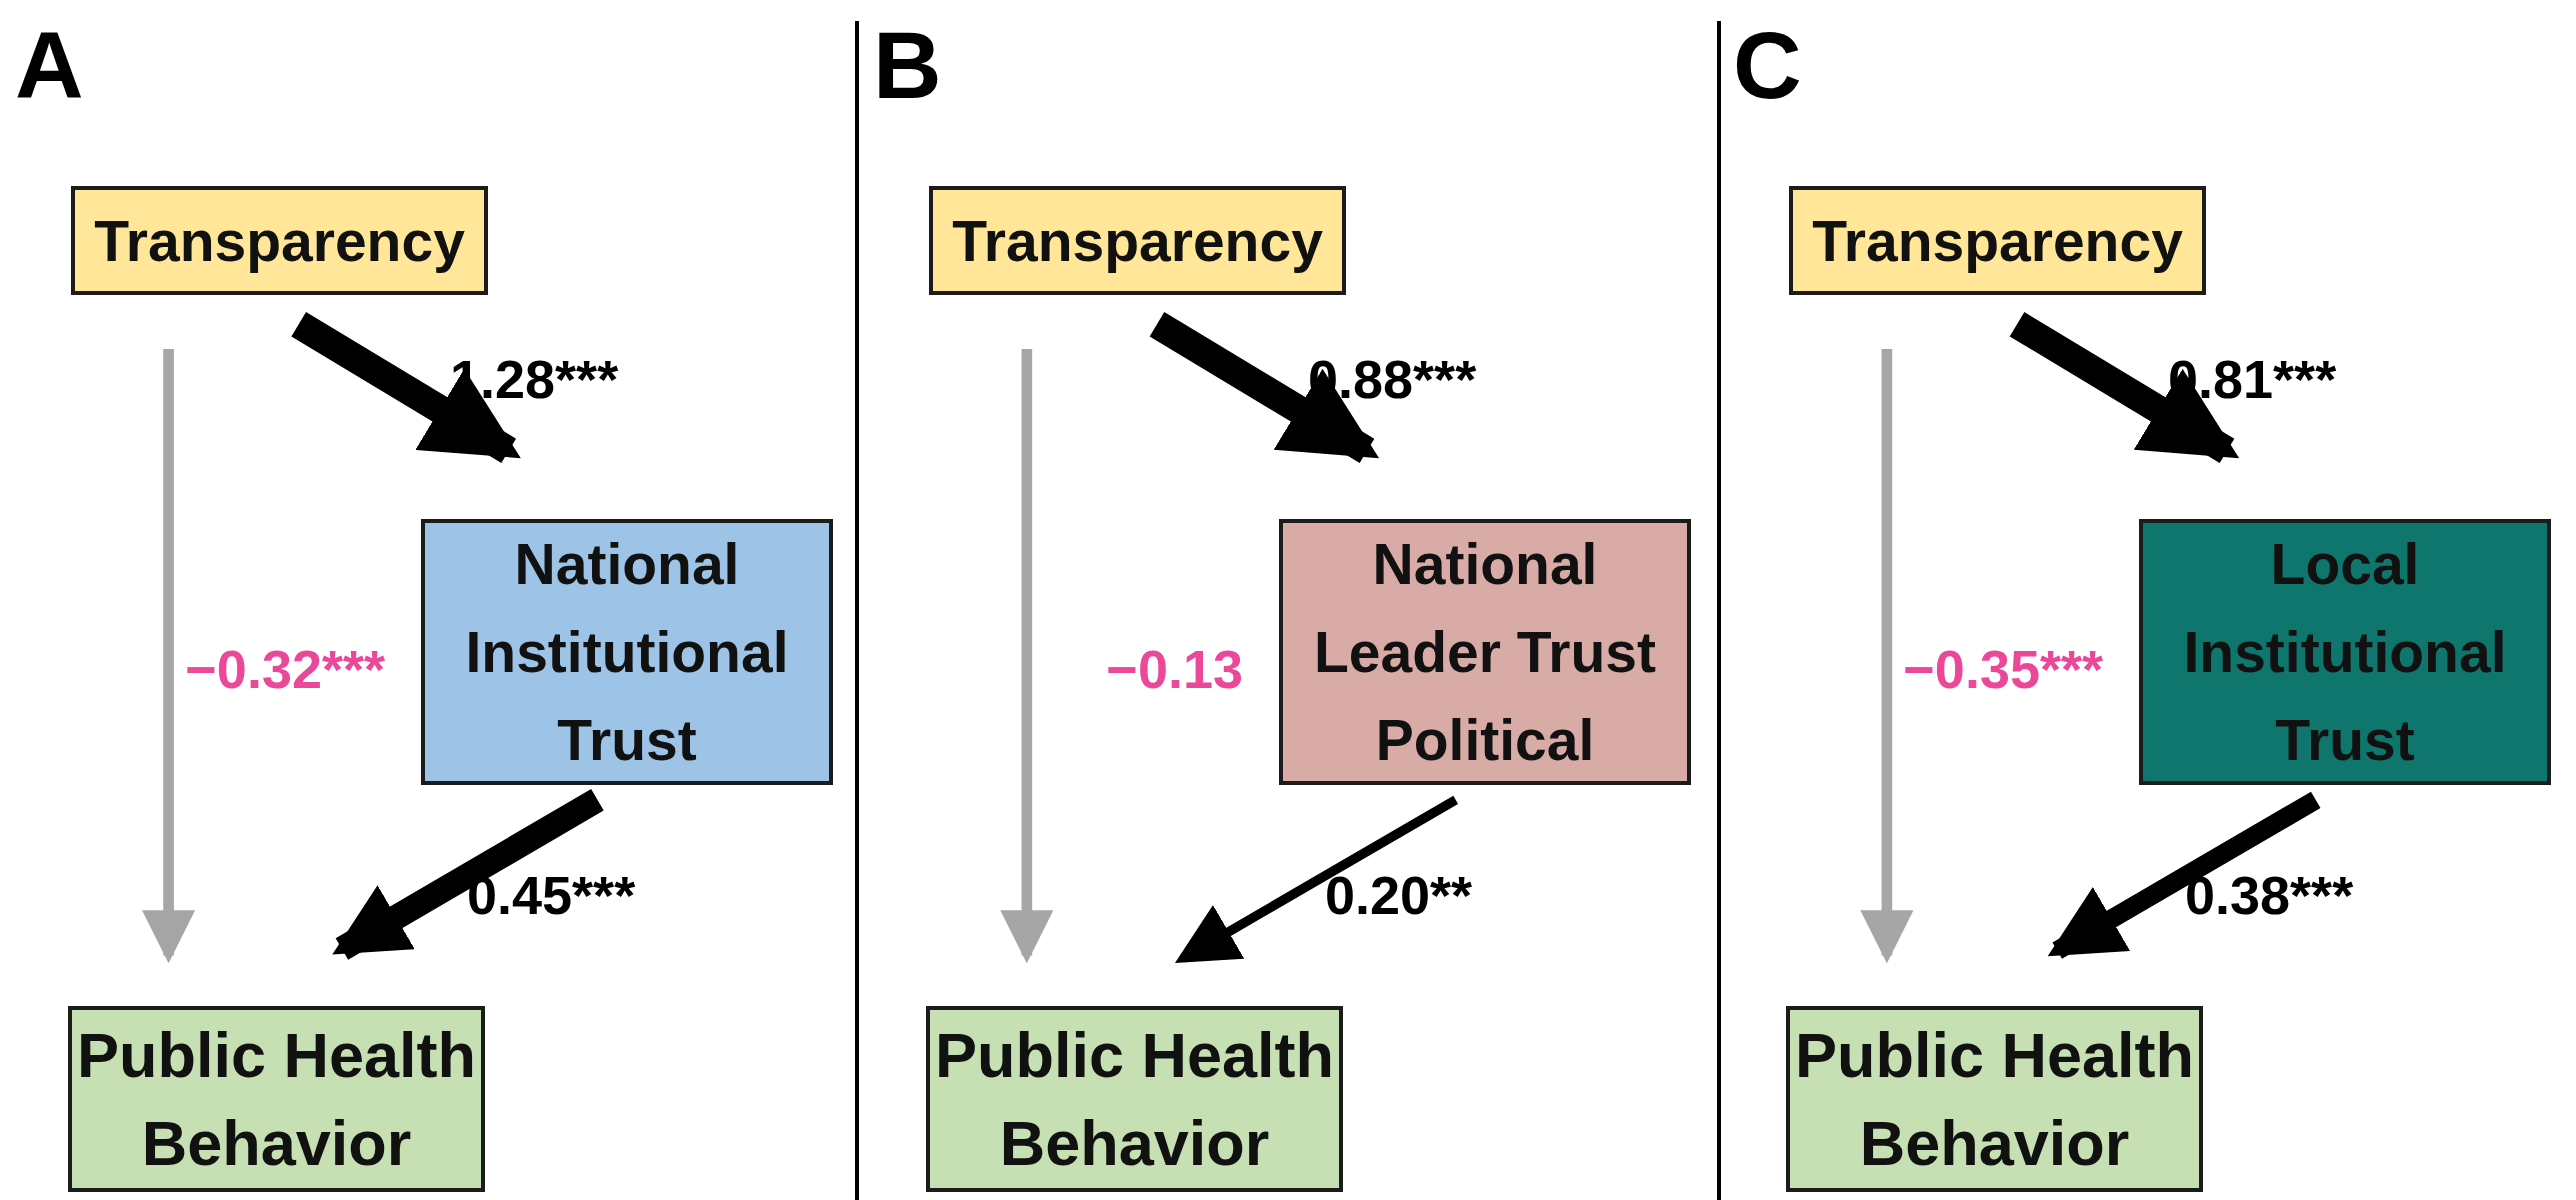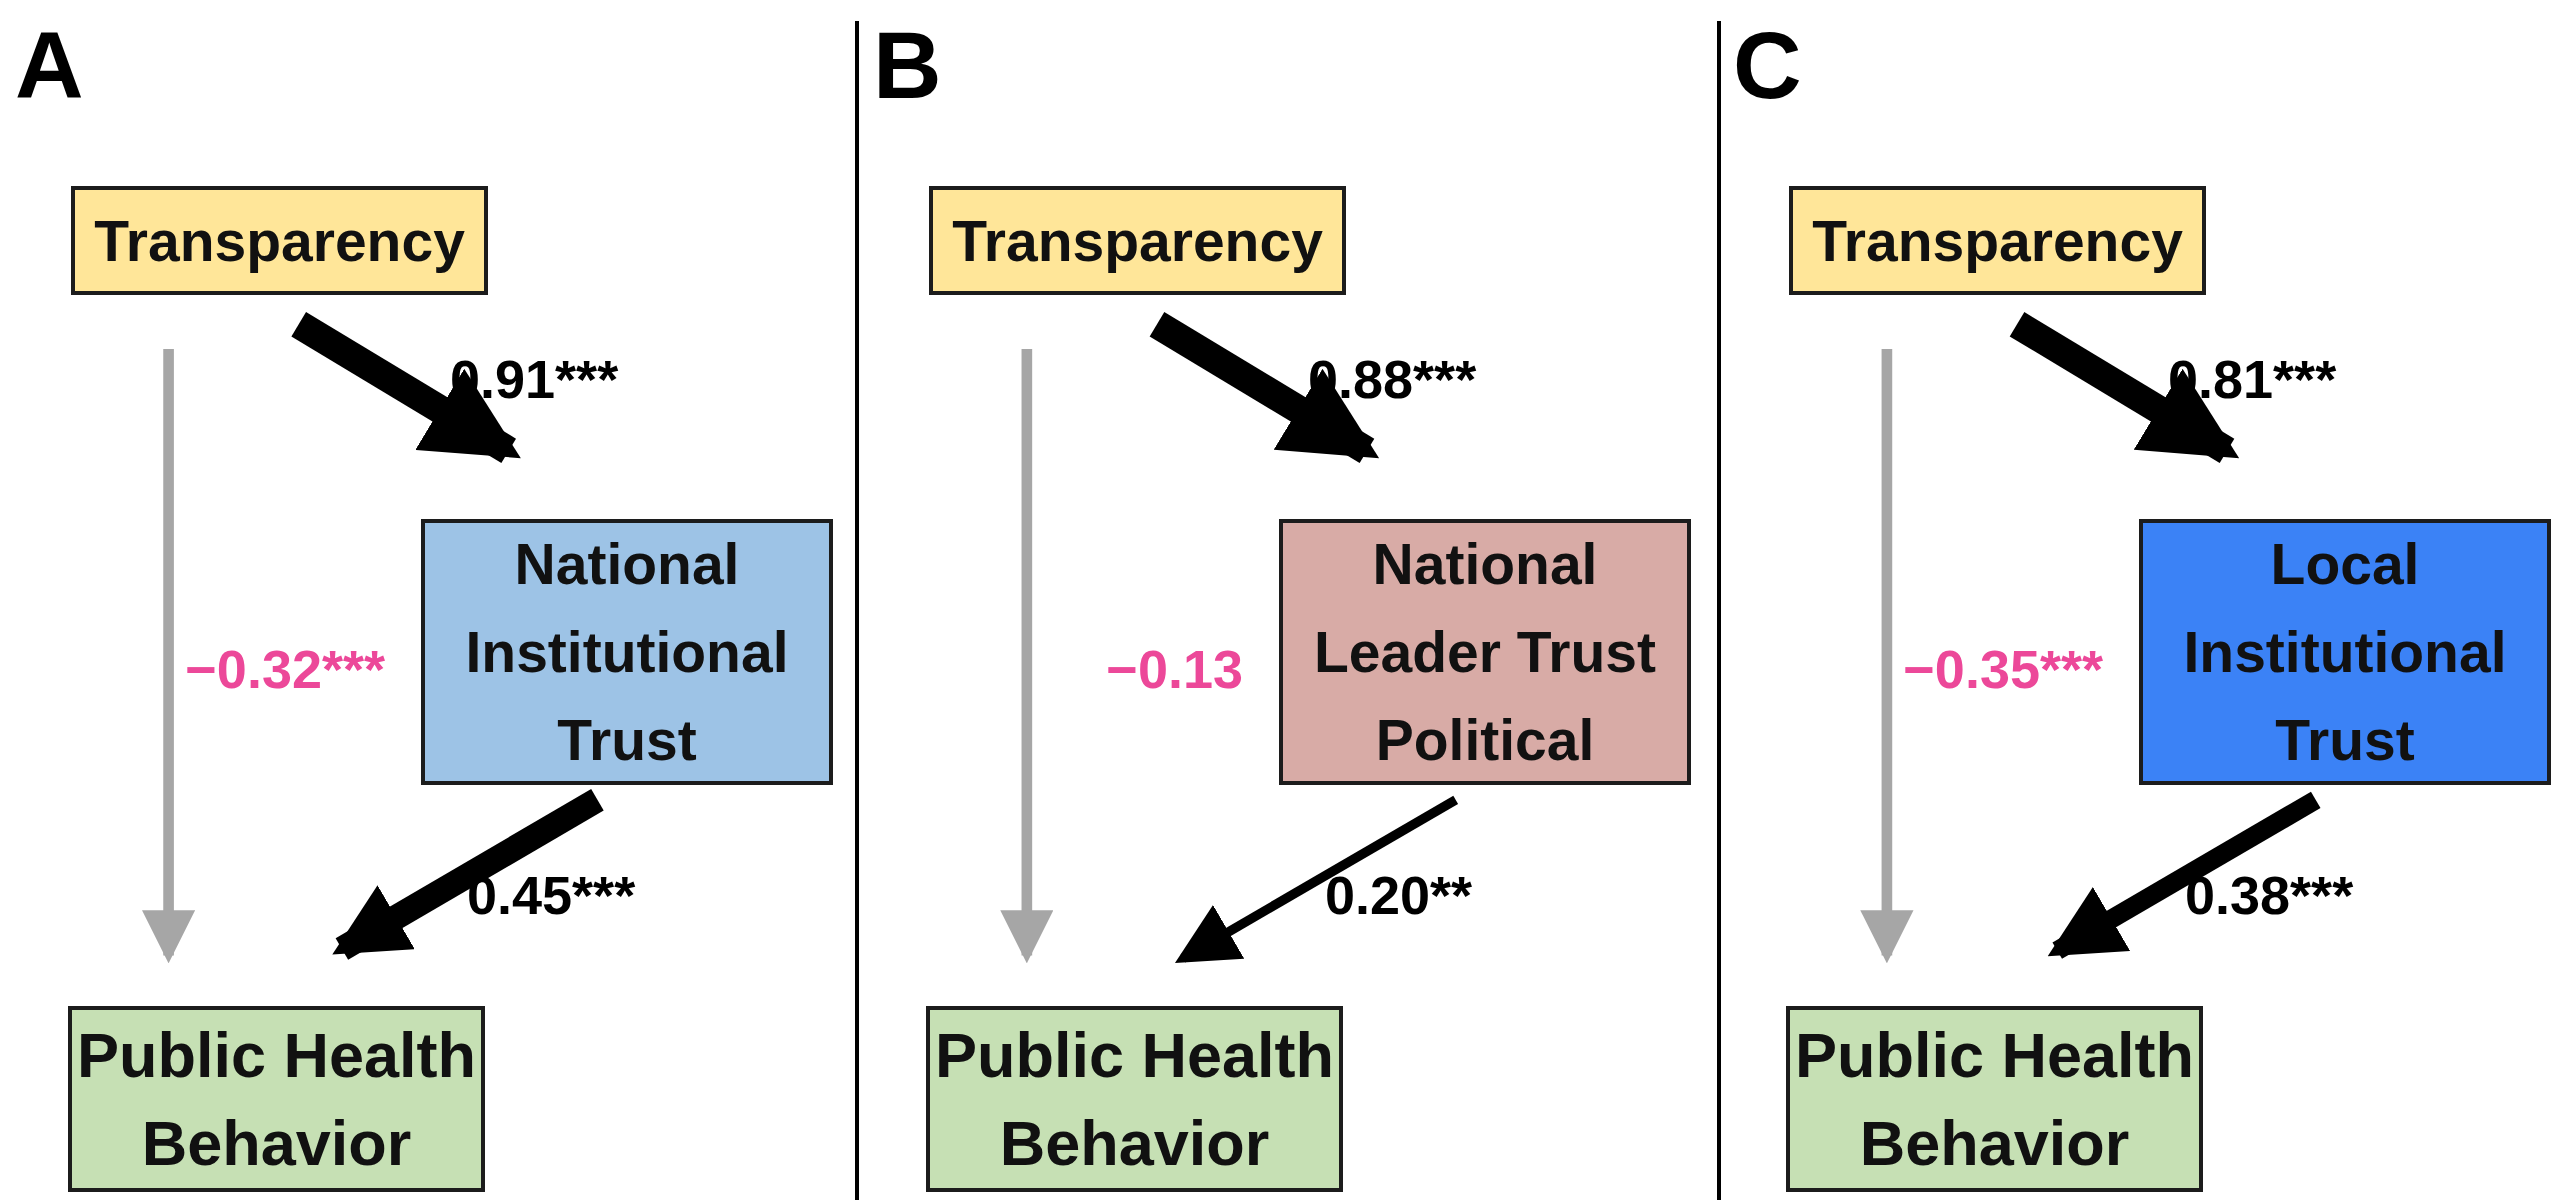--- a/index.html
+++ b/index.html
@@ -97,21 +97,21 @@
     <div class="node predictor" style="background:#FFE699">Transparency</div>
     <div class="node mediator" style="background: rgb(157, 195, 230);">
       <span>National</span>
       <span>Institutional</span>
       <span>Trust</span>
     </div>
     <div class="node outcome" style="background:#C6E0B4">
       <span>Public Health</span>
       <span>Behavior</span>
     </div>
-    <div class="coef coef-a">0.91***</div>
+    <div class="coef coef-a">1.28***</div>
     <div class="coef coef-direct">−0.32***</div>
     <div class="coef coef-b">0.45***</div>
   </div>
 
   <div class="panel" style="left:858px">
     <div class="panel-label">B</div>
     <div class="node predictor" style="background:#FFE699">Transparency</div>
     <div class="node mediator" style="background: rgb(216, 171, 166);">
       <span>National</span>
       <span>Leader Trust</span>
@@ -122,21 +122,21 @@
       <span>Behavior</span>
     </div>
     <div class="coef coef-a">0.88***</div>
     <div class="coef coef-direct">−0.13</div>
     <div class="coef coef-b">0.20**</div>
   </div>
 
   <div class="panel" style="left:1718px">
     <div class="panel-label">C</div>
     <div class="node predictor" style="background:#FFE699">Transparency</div>
-    <div class="node mediator" style="background: #3b82f6;">
+    <div class="node mediator" style="background: #0f766e;">
       <span>Local</span>
       <span>Institutional</span>
       <span>Trust</span>
     </div>
     <div class="node outcome" style="background:#C6E0B4">
       <span>Public Health</span>
       <span>Behavior</span>
     </div>
     <div class="coef coef-a">0.81***</div>
     <div class="coef coef-direct">−0.35***</div>

